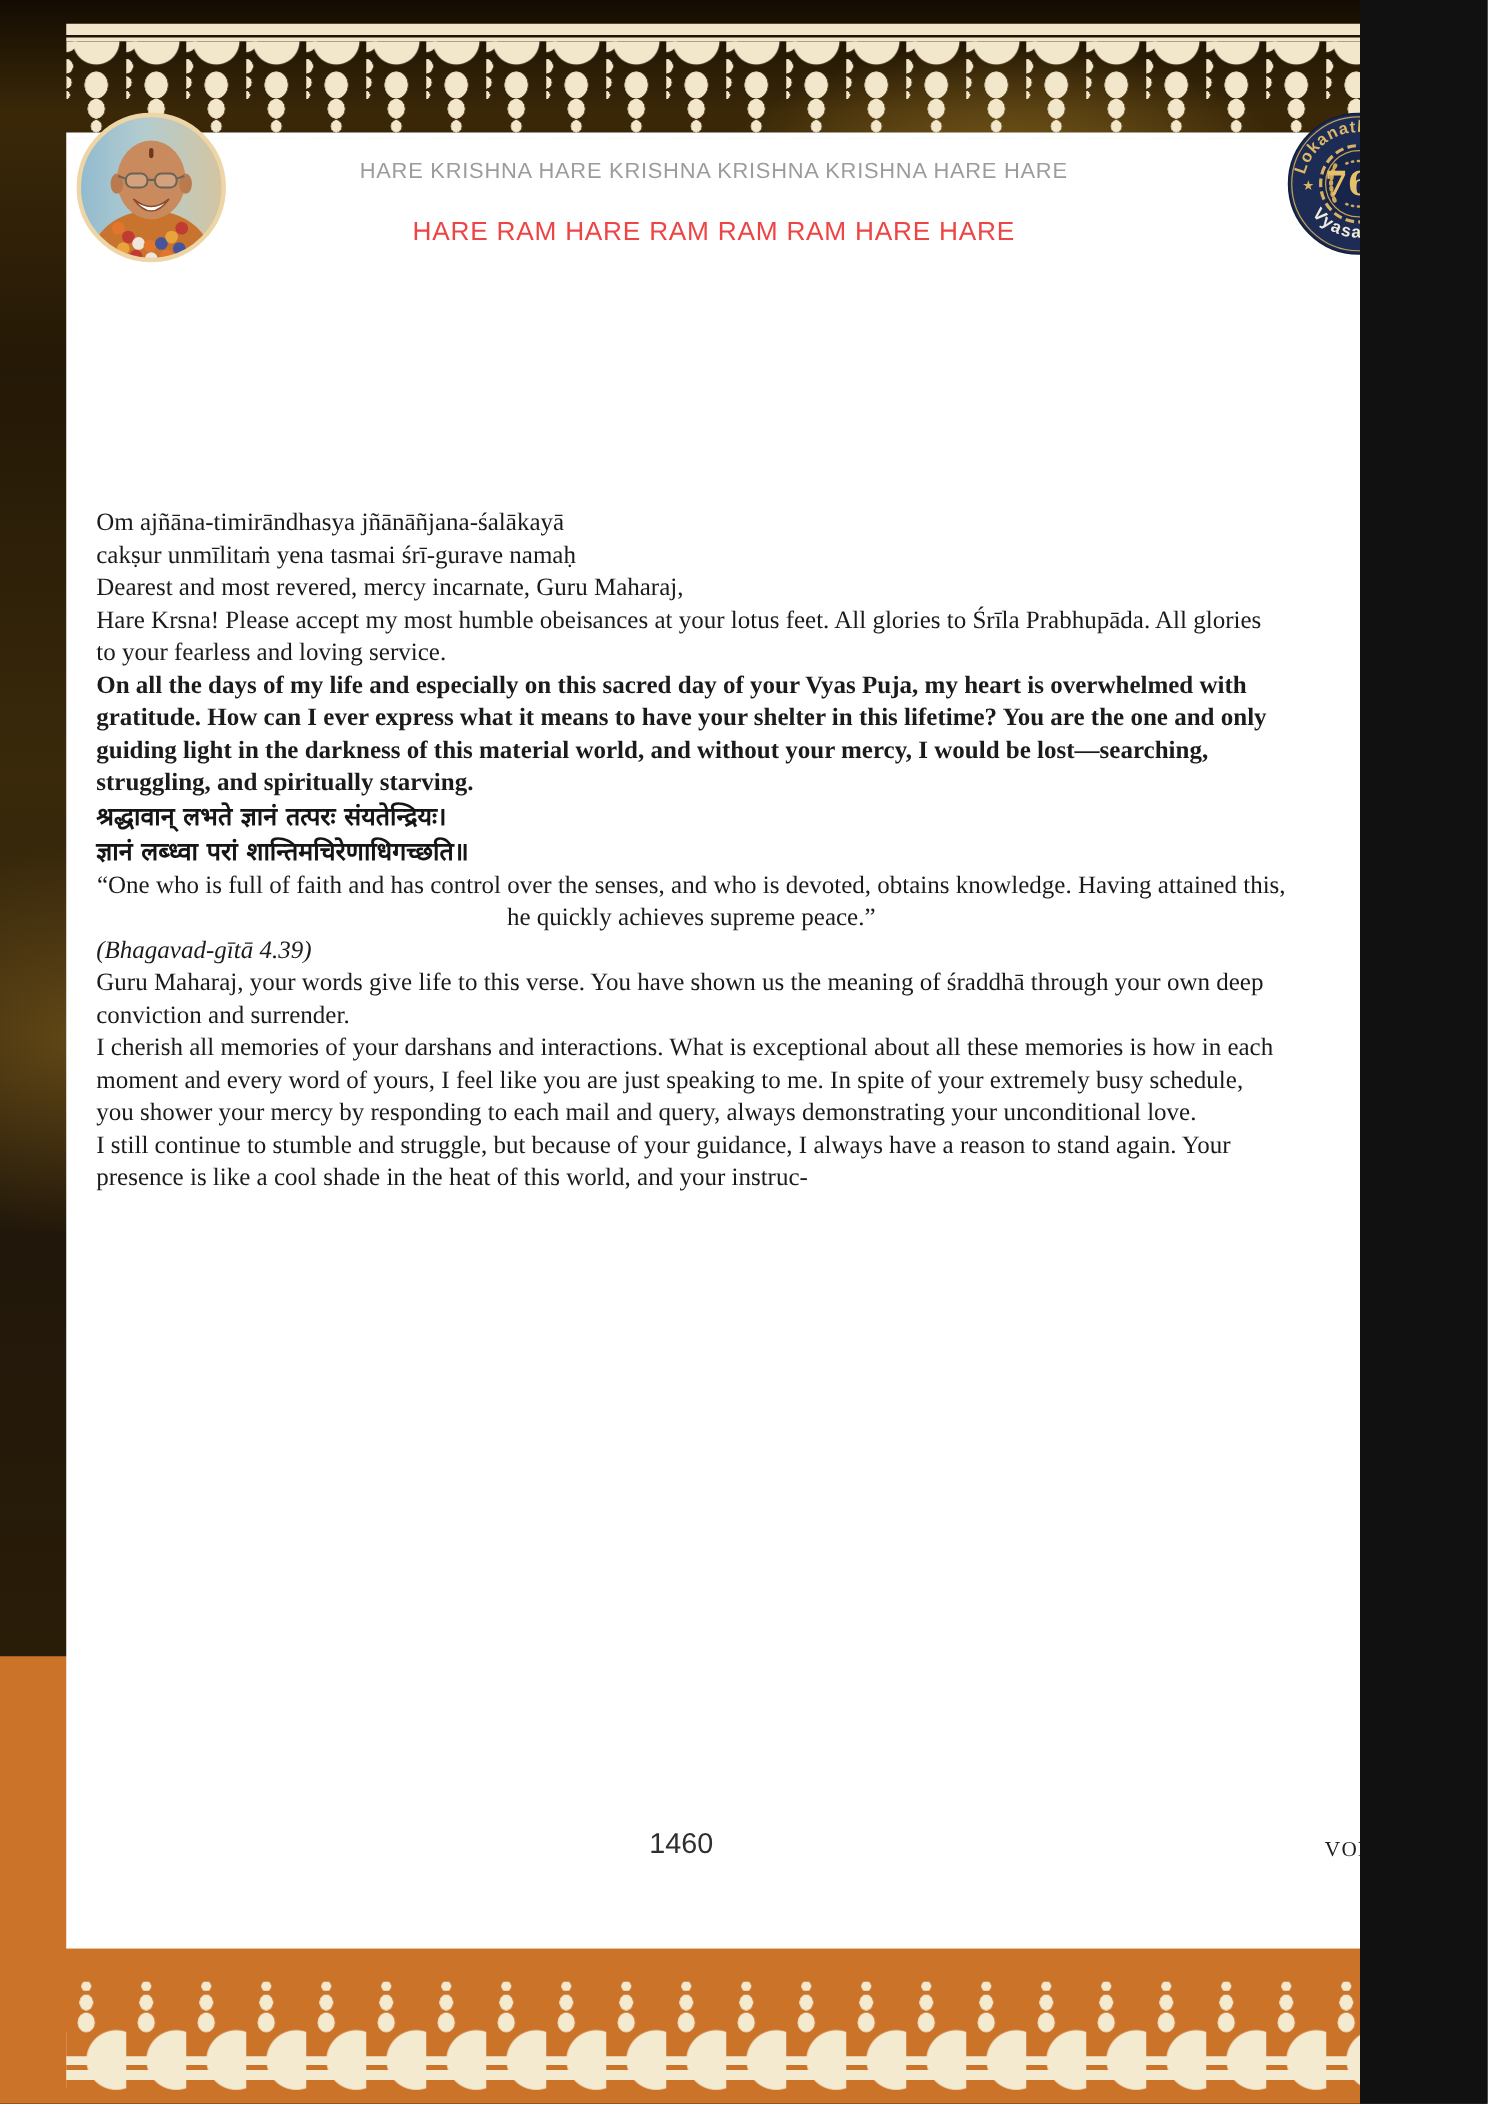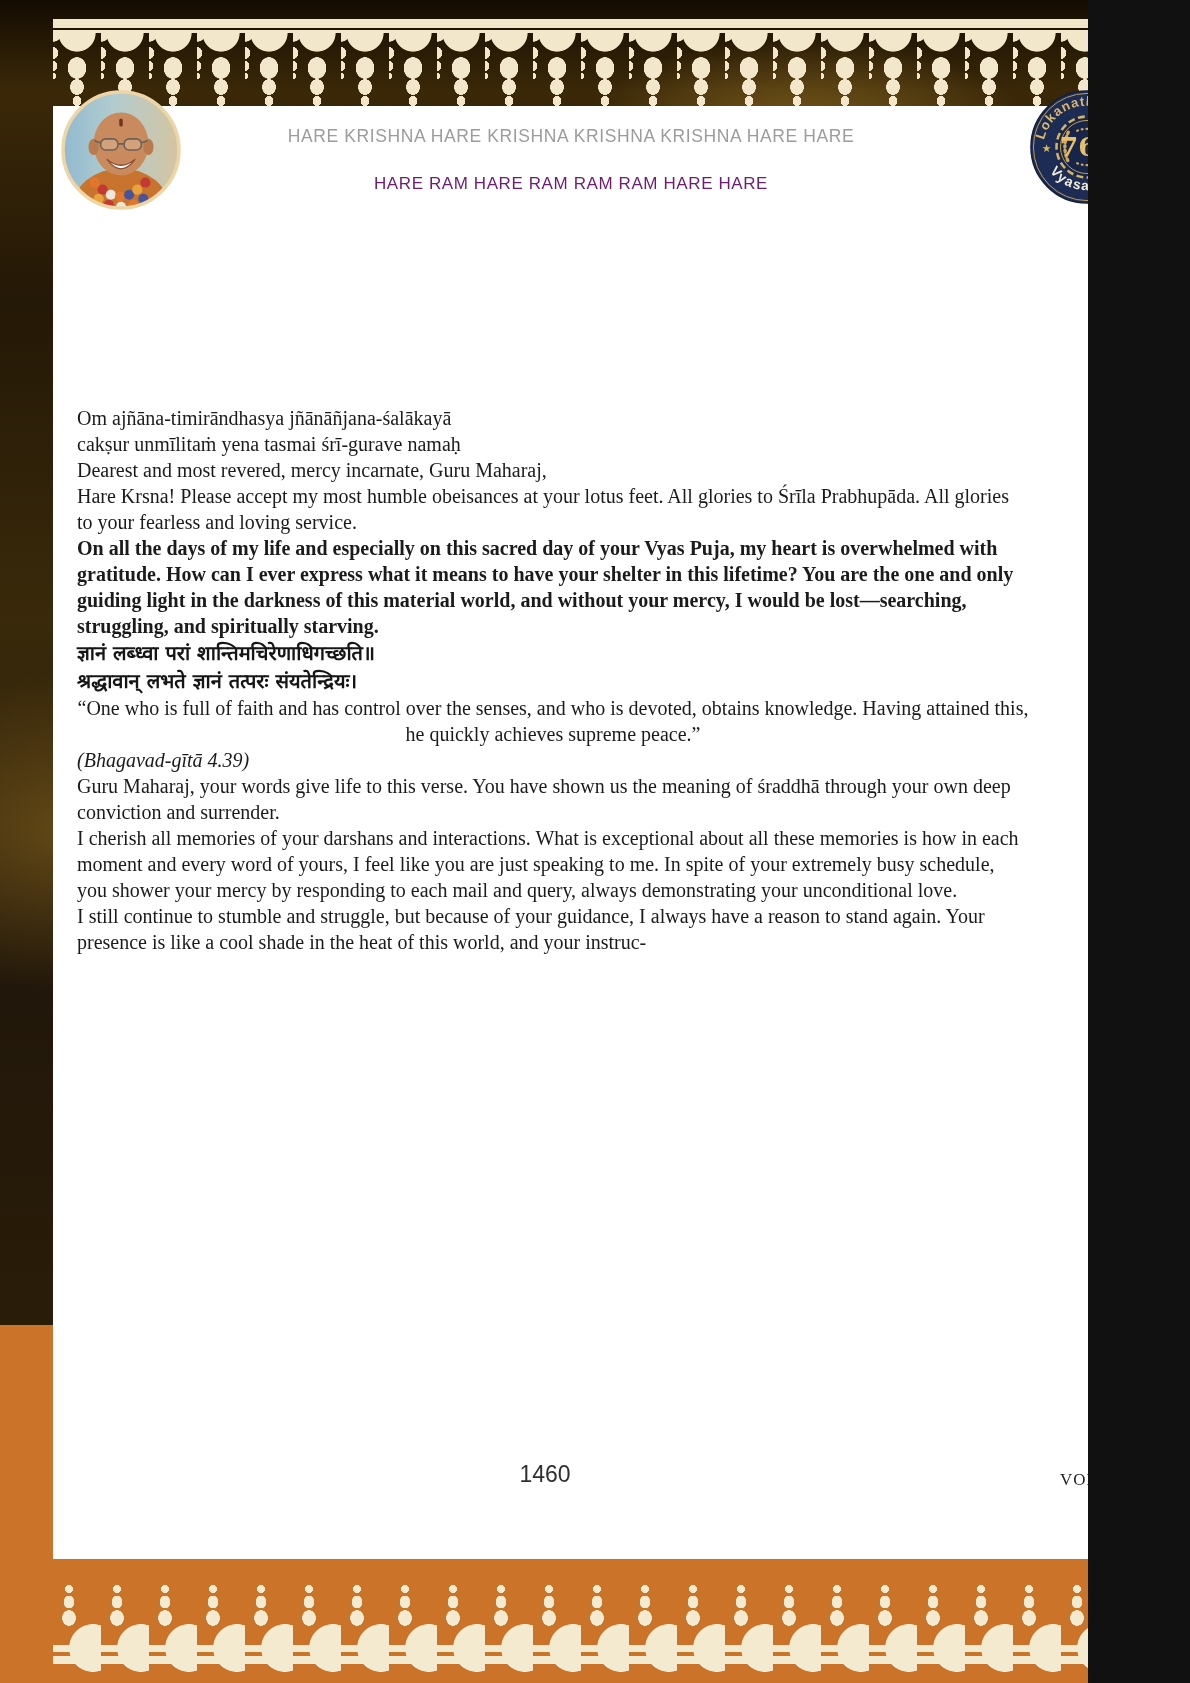--- a/index.html
+++ b/index.html
@@ -35,21 +35,21 @@
       radial-gradient(circle 4px     at 16px 30px, #f4ead0 95%, rgba(244,234,208,0) 100%),
       radial-gradient(ellipse 5.5px 6.5px at 16px 43px, #f4ead0 95%, rgba(244,234,208,0) 100%),
       radial-gradient(ellipse 7px 8px     at 16px 59px, #f4ead0 95%, rgba(244,234,208,0) 100%),
       radial-gradient(circle 24.2px  at 40px 89px, #f4ead0 23.5px, rgba(244,234,208,0) 24.2px);}
   .bs-base{position:absolute;left:53px;top:86px;width:1095px;height:7px;background:#f4ead0;}
   .bs-stripe{position:absolute;left:53px;top:97px;width:1095px;height:8px;background:#f4ead0;}
   
   .mantra{position:absolute;left:150px;right:209px;top:20px;text-align:center;
     font-family:"Liberation Sans",sans-serif;letter-spacing:.6px;}
   .m1{font-size:17.5px;color:#9c9c9c;}
-  .m2{font-size:17px;color:#701a75;margin-top:27px;}
+  .m2{font-size:21px;color:#ef4444;margin-top:27px;}
   .photo{position:absolute;left:60px;top:89px;width:122px;height:122px;z-index:3;}
   .badge{position:absolute;left:1028px;top:88px;width:118px;height:118px;z-index:3;}
   
   .body-text{position:absolute;left:24px;top:299px;width:952px;font-size:20px;line-height:26px;color:#1b1b1b;}
   .body-text p{margin:0;}
   .p-caksur{margin-top:24px;}
   .p-salutation{margin-top:27px;}
   .p-hare{margin-top:59px;}
   .p-onall{margin-top:58px;font-weight:bold;}
   .p-verse{margin-top:3px;margin-left:13px;font-family:"DejaVu Sans",sans-serif;font-weight:600;font-size:20px;line-height:28px;color:#151515;}
@@ -82,22 +82,22 @@
       <div class="m1">HARE KRISHNA HARE KRISHNA KRISHNA KRISHNA HARE HARE</div>
       <div class="m2">HARE RAM HARE RAM RAM RAM HARE HARE</div>
     </div>
 
     <div class="body-text">
       <p class="p-om">Om ajñāna-timirāndhasya jñānāñjana-śalākayā</p>
       <p class="p-caksur">cakṣur unmīlitaṁ yena tasmai śrī-gurave namaḥ</p>
       <p class="p-salutation">Dearest and most revered, mercy incarnate, Guru Maharaj,</p>
       <p class="p-hare">Hare Krsna! Please accept my most humble obeisances at your lotus feet. All glories to Śrīla Prabhupāda. All glories to your fearless and loving service.</p>
       <p class="p-onall">On all the days of my life and especially on this sacred day of your Vyas Puja, my heart is overwhelmed with gratitude. How can I ever express what it means to have your shelter in this lifetime? You are the one and only guiding light in the darkness of this material world, and without your mercy, I would be lost—searching, struggling, and spiritually starving.</p>
+      <p class="p-verse">श्रद्धावान् लभते ज्ञानं तत्परः संयतेन्द्रियः।</p>
       <p class="p-verse" style="margin-top:0">ज्ञानं लब्ध्वा परां शान्तिमचिरेणाधिगच्छति॥</p>
-      <p class="p-verse">श्रद्धावान् लभते ज्ञानं तत्परः संयतेन्द्रियः।</p>
       <p class="p-quote">“One who is full of faith and has control over the senses, and who is devoted, obtains knowledge. Having attained this, he quickly achieves supreme peace.”</p>
       <p class="p-cite">(Bhagavad-gītā 4.39)</p>
       <p class="p-guru">Guru Maharaj, your words give life to this verse. You have shown us the meaning of śraddhā through your own deep conviction and surrender.</p>
       <p class="p-cherish">I cherish all memories of your darshans and interactions. What is exceptional about all these memories is how in each moment and every word of yours, I feel like you are just speaking to me.  In spite of your extremely busy schedule, you shower your mercy by responding to each mail and query, always demonstrating your unconditional love.</p>
       <p class="p-still">I still continue to stumble and struggle, but because of your guidance, I always have a reason to stand again. Your presence is like a cool shade in the heat of this world, and your instruc-</p>
     </div>
 
     <div class="footer-page">1460</div>
     <div class="footer-vol">VOL-2</div>
   </div>

